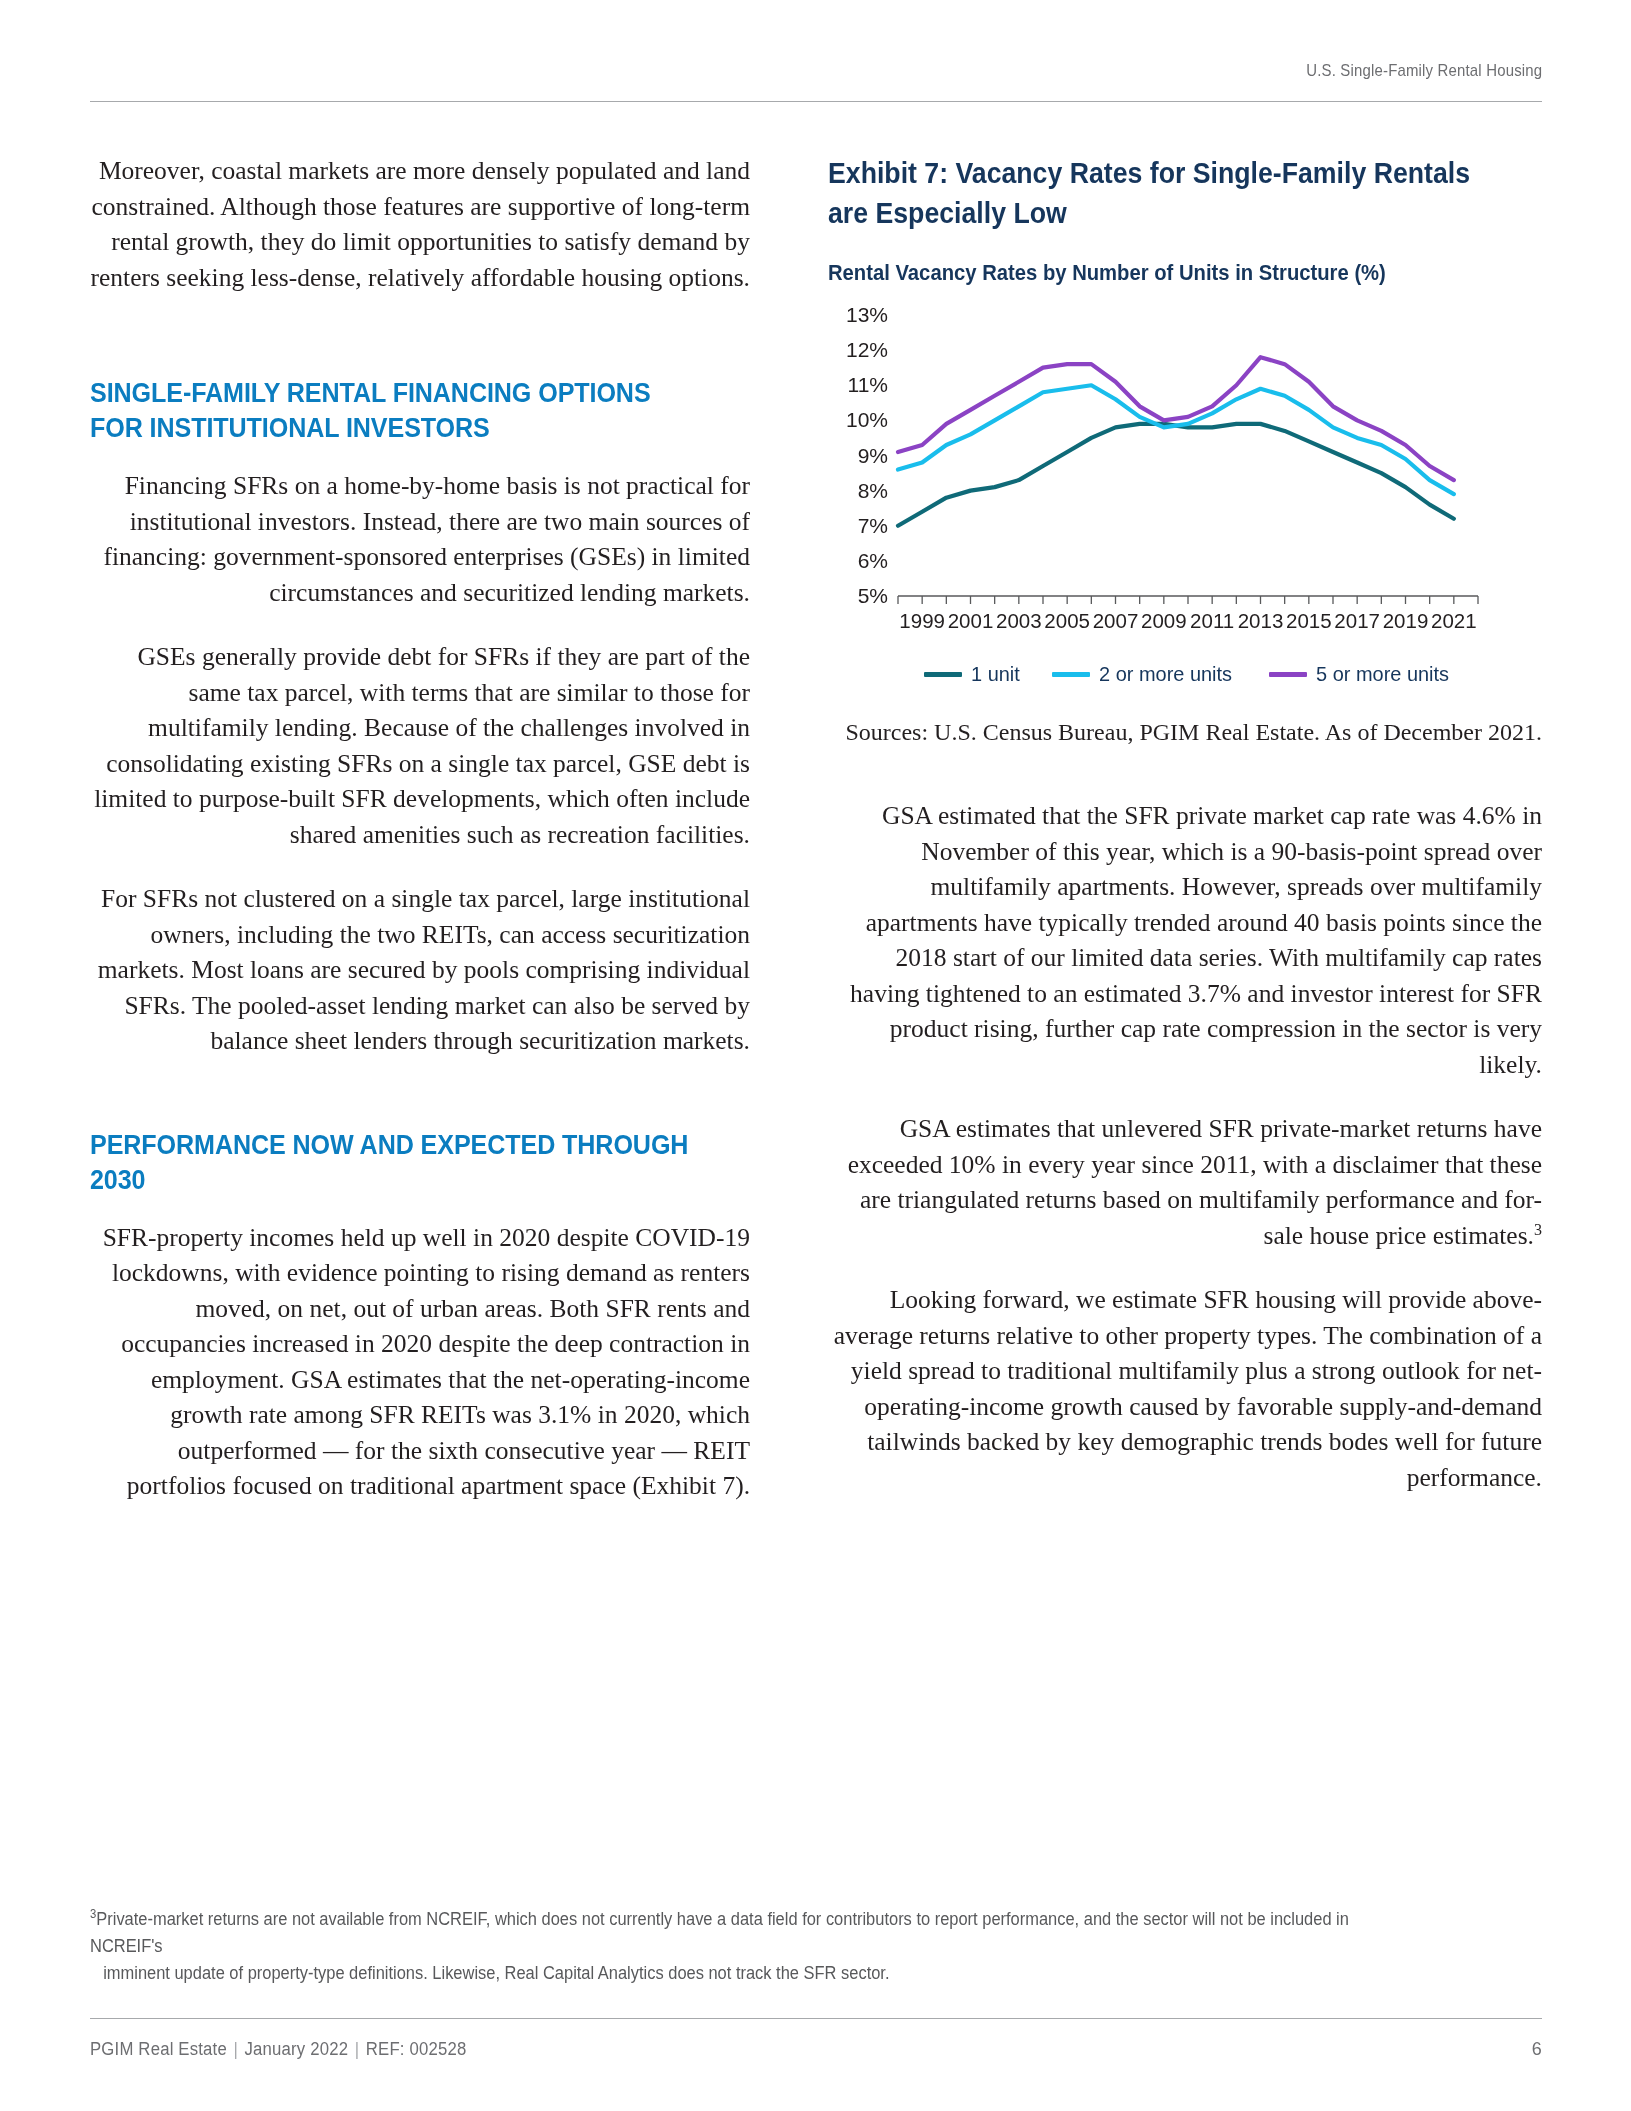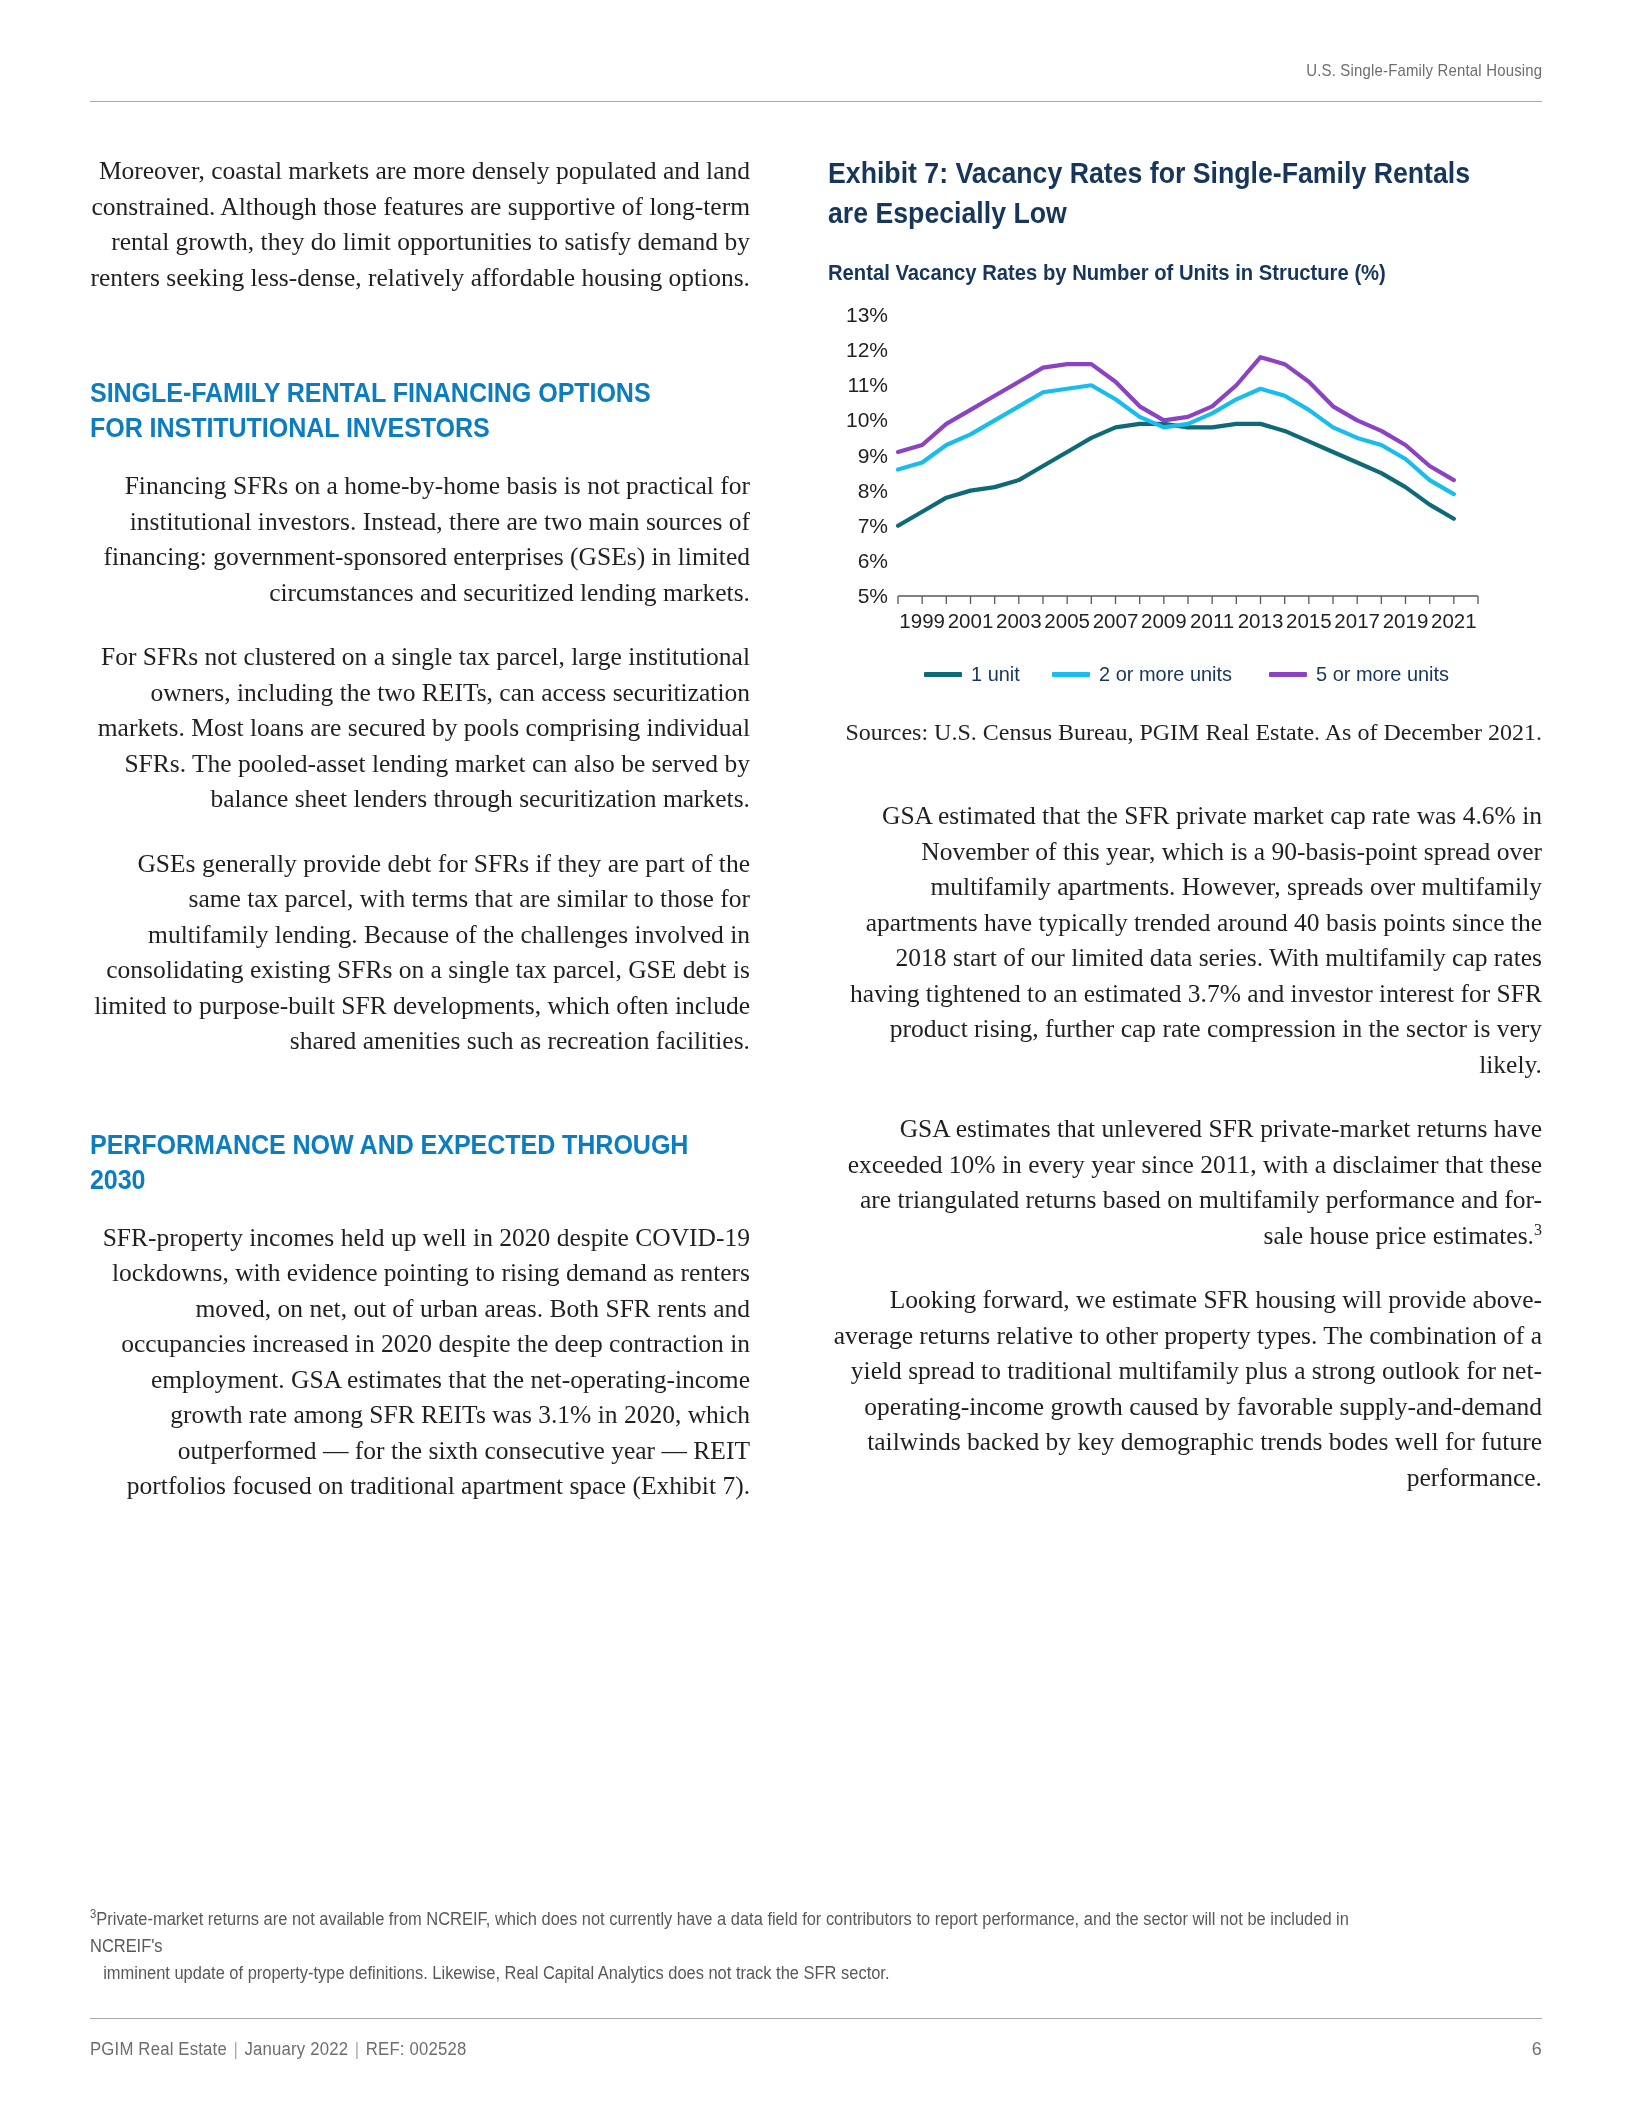--- a/index.html
+++ b/index.html
@@ -201,22 +201,22 @@
 
   <div class="col col-left">
 
     <p class="body">Moreover, coastal markets are more densely populated and land constrained. Although those features are supportive of long-term rental growth, they do limit opportunities to satisfy demand by renters seeking less-dense, relatively affordable housing options.</p>
 
     <div class="spacer-lg"></div>
 
     <h2 class="section">SINGLE-FAMILY RENTAL FINANCING OPTIONS FOR INSTITUTIONAL INVESTORS</h2>
 
     <p class="body">Financing SFRs on a home-by-home basis is not practical for institutional investors. Instead, there are two main sources of financing: government-sponsored enterprises (GSEs) in limited circumstances and securitized lending markets.</p>
+    <p class="body">GSEs generally provide debt for SFRs if they are part of the same tax parcel, with terms that are similar to those for multifamily lending. Because of the challenges involved in consolidating existing SFRs on a single tax parcel, GSE debt is limited to purpose-built SFR developments, which often include shared amenities such as recreation facilities.</p>
     <p class="body">For SFRs not clustered on a single tax parcel, large institutional owners, including the two REITs, can access securitization markets. Most loans are secured by pools comprising individual SFRs. The pooled-asset lending market can also be served by balance sheet lenders through securitization markets.</p>
-    <p class="body">GSEs generally provide debt for SFRs if they are part of the same tax parcel, with terms that are similar to those for multifamily lending. Because of the challenges involved in consolidating existing SFRs on a single tax parcel, GSE debt is limited to purpose-built SFR developments, which often include shared amenities such as recreation facilities.</p>
 
     <div class="spacer-md"></div>
 
     <h2 class="section">PERFORMANCE NOW AND EXPECTED THROUGH 2030</h2>
 
     <p class="body">SFR-property incomes held up well in 2020 despite COVID-19 lockdowns, with evidence pointing to rising demand as renters moved, on net, out of urban areas. Both SFR rents and occupancies increased in 2020 despite the deep contraction in employment. GSA estimates that the net-operating-income growth rate among SFR REITs was 3.1% in 2020, which outperformed — for the sixth consecutive year — REIT portfolios focused on traditional apartment space (Exhibit 7).</p>
   </div>
 
   <div class="col col-right">
 

